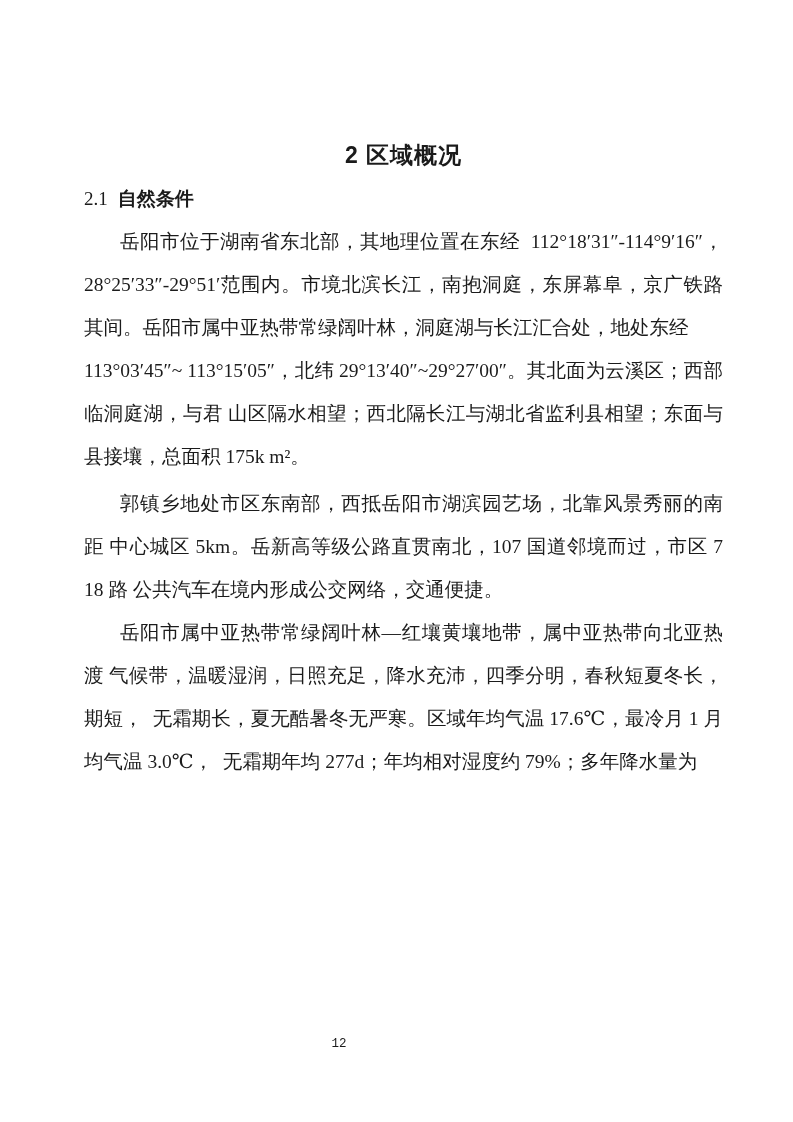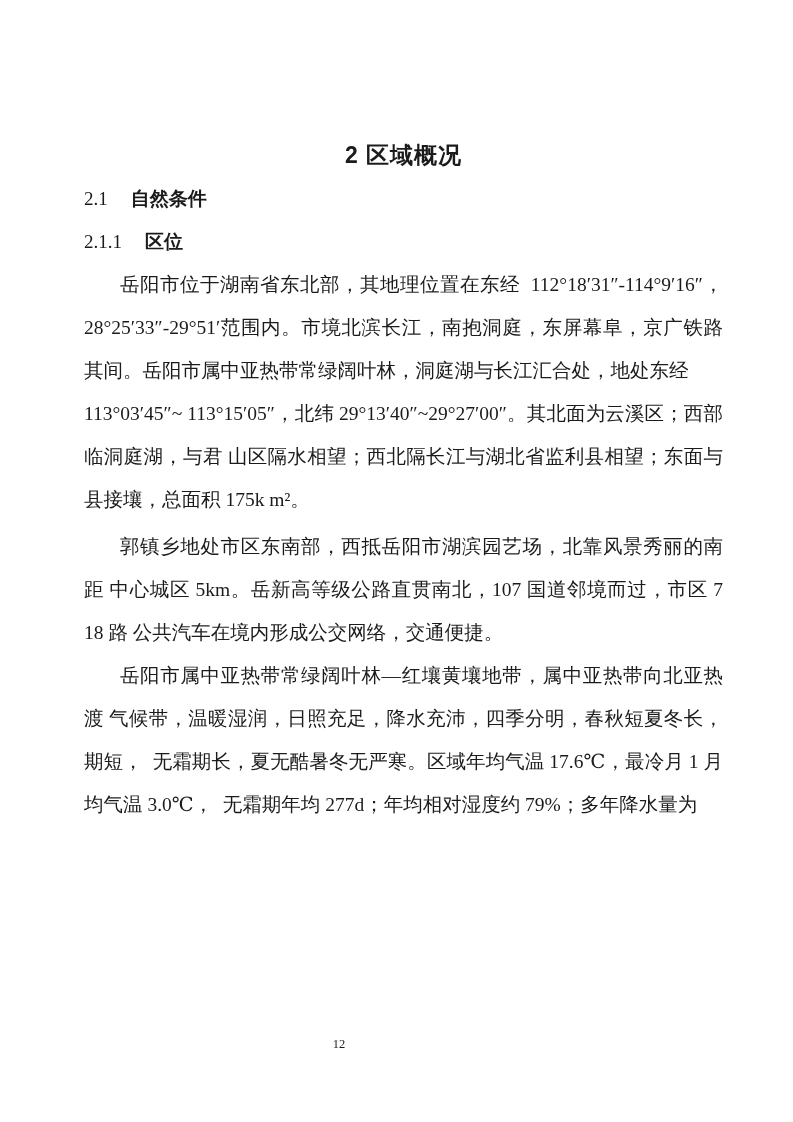--- a/index.html
+++ b/index.html
@@ -37,21 +37,21 @@
     font-size: 19px;
     white-space: pre-wrap;
   }
   .heading .h-num {
     font-family: "Liberation Serif", "DejaVu Serif", serif;
     font-weight: 400;
   }
   .heading .h-label {
     font-family: Liberation Sans, sans-serif;
     font-weight: 700;
-    margin-left: 23px;
+    margin-left: 10px;
   }
   .para {
     margin: 0;
   }
   .para.gap-top {
     margin-top: 4px;
   }
   .t-line {
     font-family: "Liberation Serif", "DejaVu Serif", serif;
     font-size: 19.5px;
@@ -69,36 +69,35 @@
   }
   .t-line.ind {
     text-indent: 36px;
   }
   .page-footer {
     position: absolute;
     top: 1036px;
     left: 0;
     width: 678px;
     text-align: center;
-    font-family: Liberation Serif, serif;
+    font-family: Liberation Mono, monospace;
     font-size: 12.5px;
     line-height: 16px;
   }
 </style>
 </head>
 <body>
 
 <div class="page">
   <div class="content">
 
     <div class="doc-title">2 区域概况</div>
 
     <div class="heading"><span class="h-num">2.1</span><span class="h-label">自然条件</span></div>
 
-    <div class="heading"><span class="h-num">2.1.1</span><span class="h-label">区位</span></div>
 
     <div class="para">
       <div class="t-line j ind">岳阳市位于湖南省东北部，其地理位置在东经  112°18′31″-114°9′16″，北纬</div>
       <div class="t-line j">28°25′33″-29°51′范围内。市境北滨长江，南抱洞庭，东屏幕阜，京广铁路纵贯</div>
       <div class="t-line l">其间。岳阳市属中亚热带常绿阔叶林，洞庭湖与长江汇合处，地处东经</div>
       <div class="t-line j">113°03′45″~ 113°15′05″，北纬 29°13′40″~29°27′00″。其北面为云溪区；西部</div>
       <div class="t-line j">临洞庭湖，与君 山区隔水相望；西北隔长江与湖北省监利县相望；东面与岳阳</div>
       <div class="t-line l">县接壤，总面积 175k m²。</div>
     </div>
 

